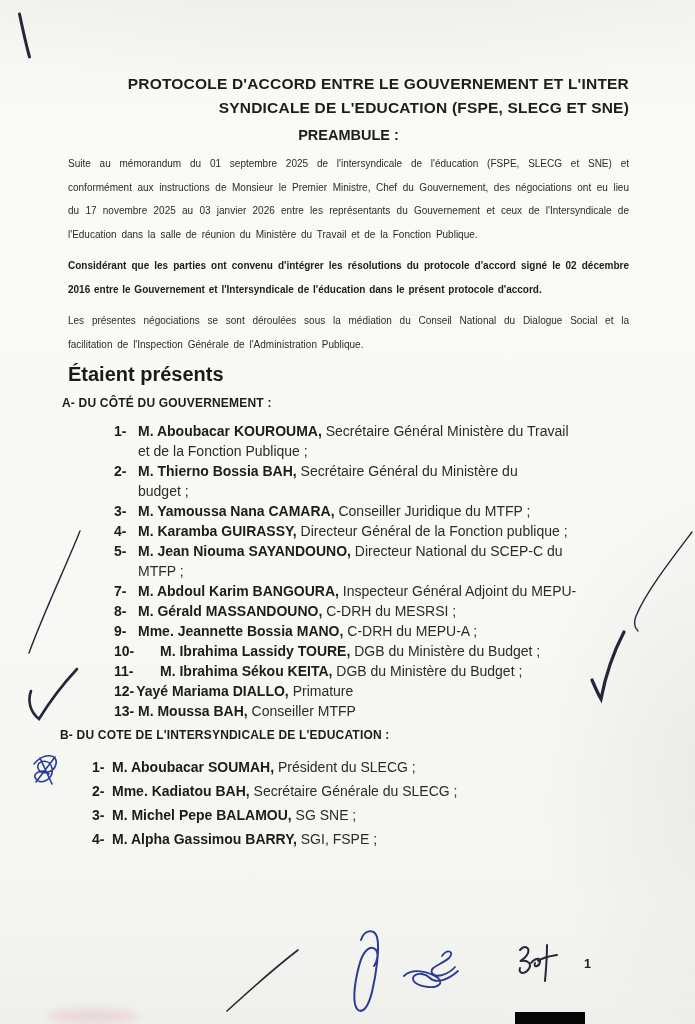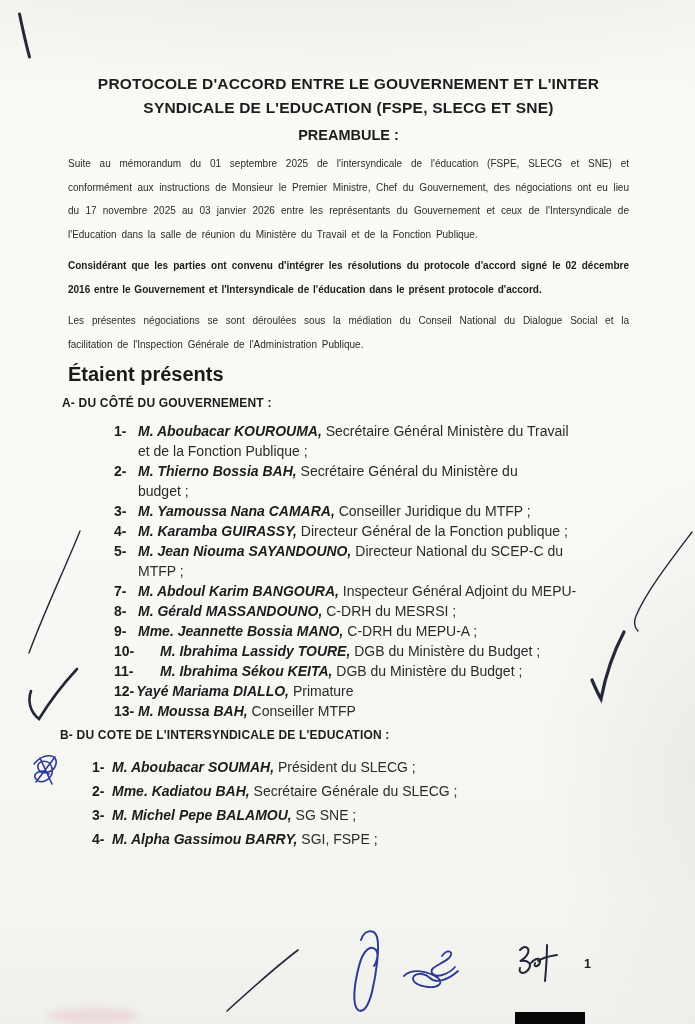--- a/index.html
+++ b/index.html
@@ -7,39 +7,39 @@
     position:relative; width:695px; height:1024px; overflow:hidden;
     background:
       radial-gradient(ellipse 900px 300px at 50% -80px, rgba(0,0,0,0.045), rgba(0,0,0,0) 60%),
       radial-gradient(ellipse 300px 500px at 103% 75%, rgba(0,0,0,0.05), rgba(0,0,0,0) 60%),
       linear-gradient(180deg,#f4f4f1 0%, #fafaf7 12%, #f8f8f5 55%, #f5f5f2 88%, #efefec 100%);
     font-family:"Liberation Sans", sans-serif;
     color:#2b2b2b;
   }
   .content{position:absolute; left:68px; top:72px; width:561px;}
   .title{
-    text-align:center; font-weight:bold; font-size:15.5px; line-height:24px;
+    text-align:right; font-weight:bold; font-size:15.5px; line-height:24px;
     letter-spacing:.2px; color:#1d1d1d;
   }
   .preambule{margin-top:6px; text-align:center; font-weight:bold; font-size:14.5px; line-height:18px; color:#1d1d1d;}
   .para{margin-top:8px; font-size:10px; line-height:23.5px; text-align:justify; word-spacing:2px;}
   .para.bold{font-weight:bold; color:#1c1c1c; word-spacing:1px;}
   .present-heading{margin-top:8px; font-weight:bold; font-size:20px; line-height:21px; color:#1a1a1a;}
   .sec-heading{margin-top:10px; margin-left:-6px; font-weight:bold; font-size:12px; line-height:16px; letter-spacing:.2px; color:#1c1c1c;}
   .sec-heading.b{margin-top:6px; margin-left:-8px;}
   .list{margin-top:10px; margin-left:46px; font-size:14px; line-height:20px;}
   .list.list-b{margin-left:24px; line-height:24px; margin-top:12px;}
   .item{padding-left:24px;}
   .item .num{display:inline-block; width:24px; margin-left:-24px; font-weight:bold; color:#1c1c1c;}
   .item.wide{padding-left:46px;}
   .item.wide .num{width:46px; margin-left:-46px;}
   .item.tight .num{width:auto; margin-left:-24px; margin-right:2px;}
   .list-b .item{padding-left:20px;}
   .list-b .item .num{width:20px; margin-left:-20px;}
-  .item .nm{font-weight:bold; color:#1c1c1c;font-style:italic;}
+  .item .nm{font-weight:bold; color:#1c1c1c;}
   .marks{position:absolute; left:0; top:0; width:695px; height:1024px; pointer-events:none;}
   .pagenum{position:absolute; left:584px; top:957px; font-size:12.5px; font-weight:bold; color:#222;}
   .redaction{position:absolute; left:515px; top:1012px; width:70px; height:12px; background:#060606;}
   .smudge{position:absolute; left:48px; top:1008px; width:90px; height:16px; border-radius:50%;
           background:rgba(225,145,158,0.22); filter:blur(3px);}
 </style>
 </head>
 <body>
 
 <div class="page">

